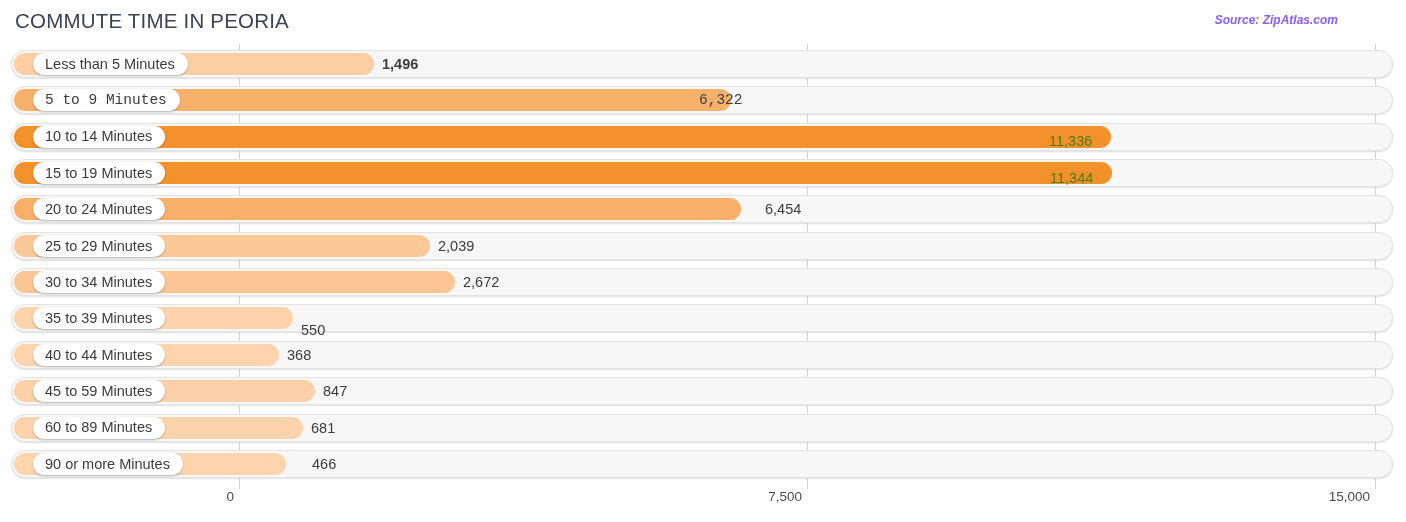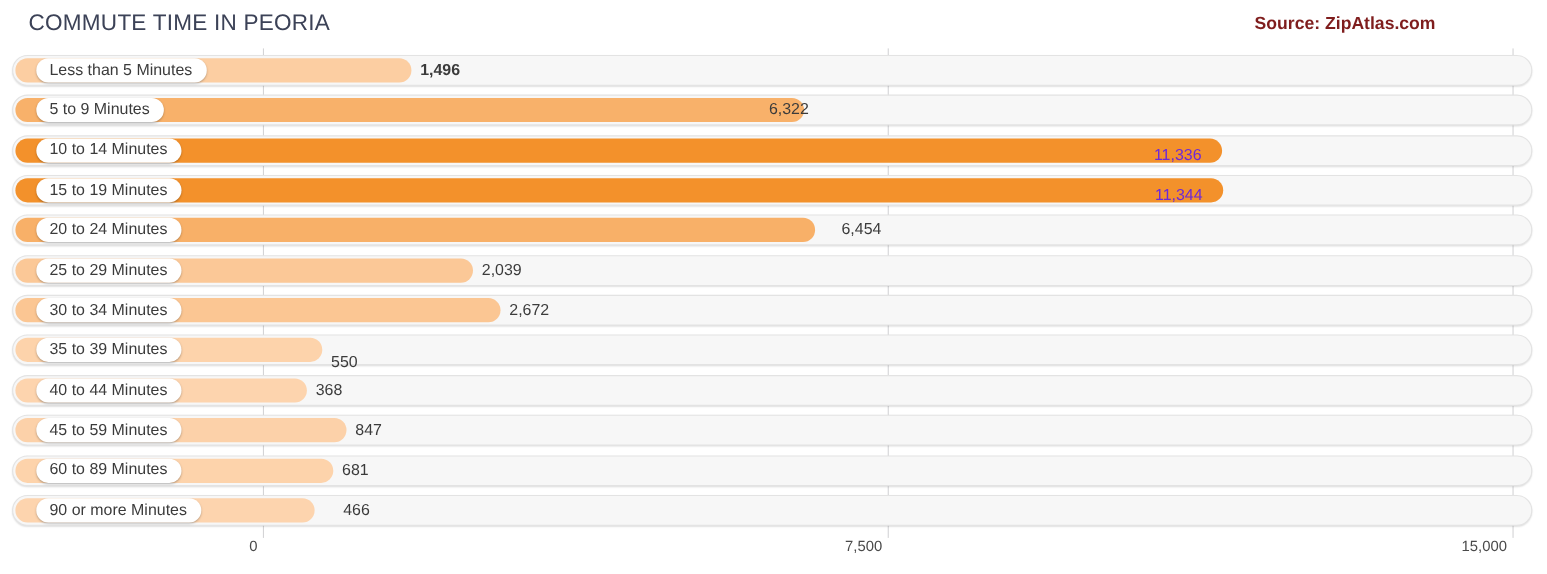--- a/index.html
+++ b/index.html
@@ -11,41 +11,43 @@
     width: 1406px;
     height: 522px;
     font-family: "Liberation Sans", sans-serif;
     overflow: hidden;
     position: relative;
   }
 
   
   #header {
     position: absolute;
-    left: 12px; top: 0;
+    left: 1px; top: 0;
     width: 1305px;
     height: 44px;
+    padding-left: 44px;
   }
   #chart-title {
     position: absolute;
     left: 14px;
     top: 9px;
     font-size: 20.5px;
     letter-spacing: 0.2px;
     color: #3c4257;
     font-weight: 400;
     white-space: nowrap;
   }
   #source-label {
     position: absolute;
     right: 12px;
     top: 13px;
-    font-size: 16px;
+    font-size: 12px;
+    font-style: italic;
     font-weight: bold;
-    color: #7f1d1d;
+    color: #8b5cf6;
     white-space: nowrap;
   }
 
   
   #plot {
     position: absolute;
     left: 0;
     top: 44px;
     width: 1406px;
     height: 440px;
@@ -114,21 +116,21 @@
     color: #3b3b3b;
     white-space: nowrap;
   }
   .value-in {
     position: absolute;
     top: 3px;
     height: 31px;
     display: flex;
     align-items: center;
     font-size: 14.5px;
-    color: #6d28d9;
+    color: #4d7c0f;
     white-space: nowrap;
   }
 
   
   #axis {
     position: absolute;
     left: 0;
     top: 484px;
     width: 1406px;
     height: 38px;
@@ -158,21 +160,21 @@
     </div>
   <div id="rows">
       <div class="row" style="top: 6px;">
         <div class="track"></div>
         <div class="bar" style="width: 360px; background: rgb(252, 206, 162);"></div>
         <div class="pill">
           <span class="pill-label">Less than 5 Minutes</span>
         </div>
         <div class="value-out" style="left: 371px; font-weight: bold;">1,496</div>
       </div>
-      <div class="row" style="top: 42.35px;">
+      <div class="row" style="top: 42.35px; font-family: Liberation Mono, monospace;">
         <div class="track"></div>
         <div class="bar" style="width: 717px; background: rgb(248, 177, 106);"></div>
         <div class="pill">
           <span class="pill-label">5 to 9 Minutes</span>
         </div>
         <div class="value-out" style="left: 688px;">6,322</div>
       </div>
       <div class="row" style="top: 78.7px;">
         <div class="track"></div>
         <div class="bar" style="width: 1097px; background: rgb(243, 145, 43);"></div>

